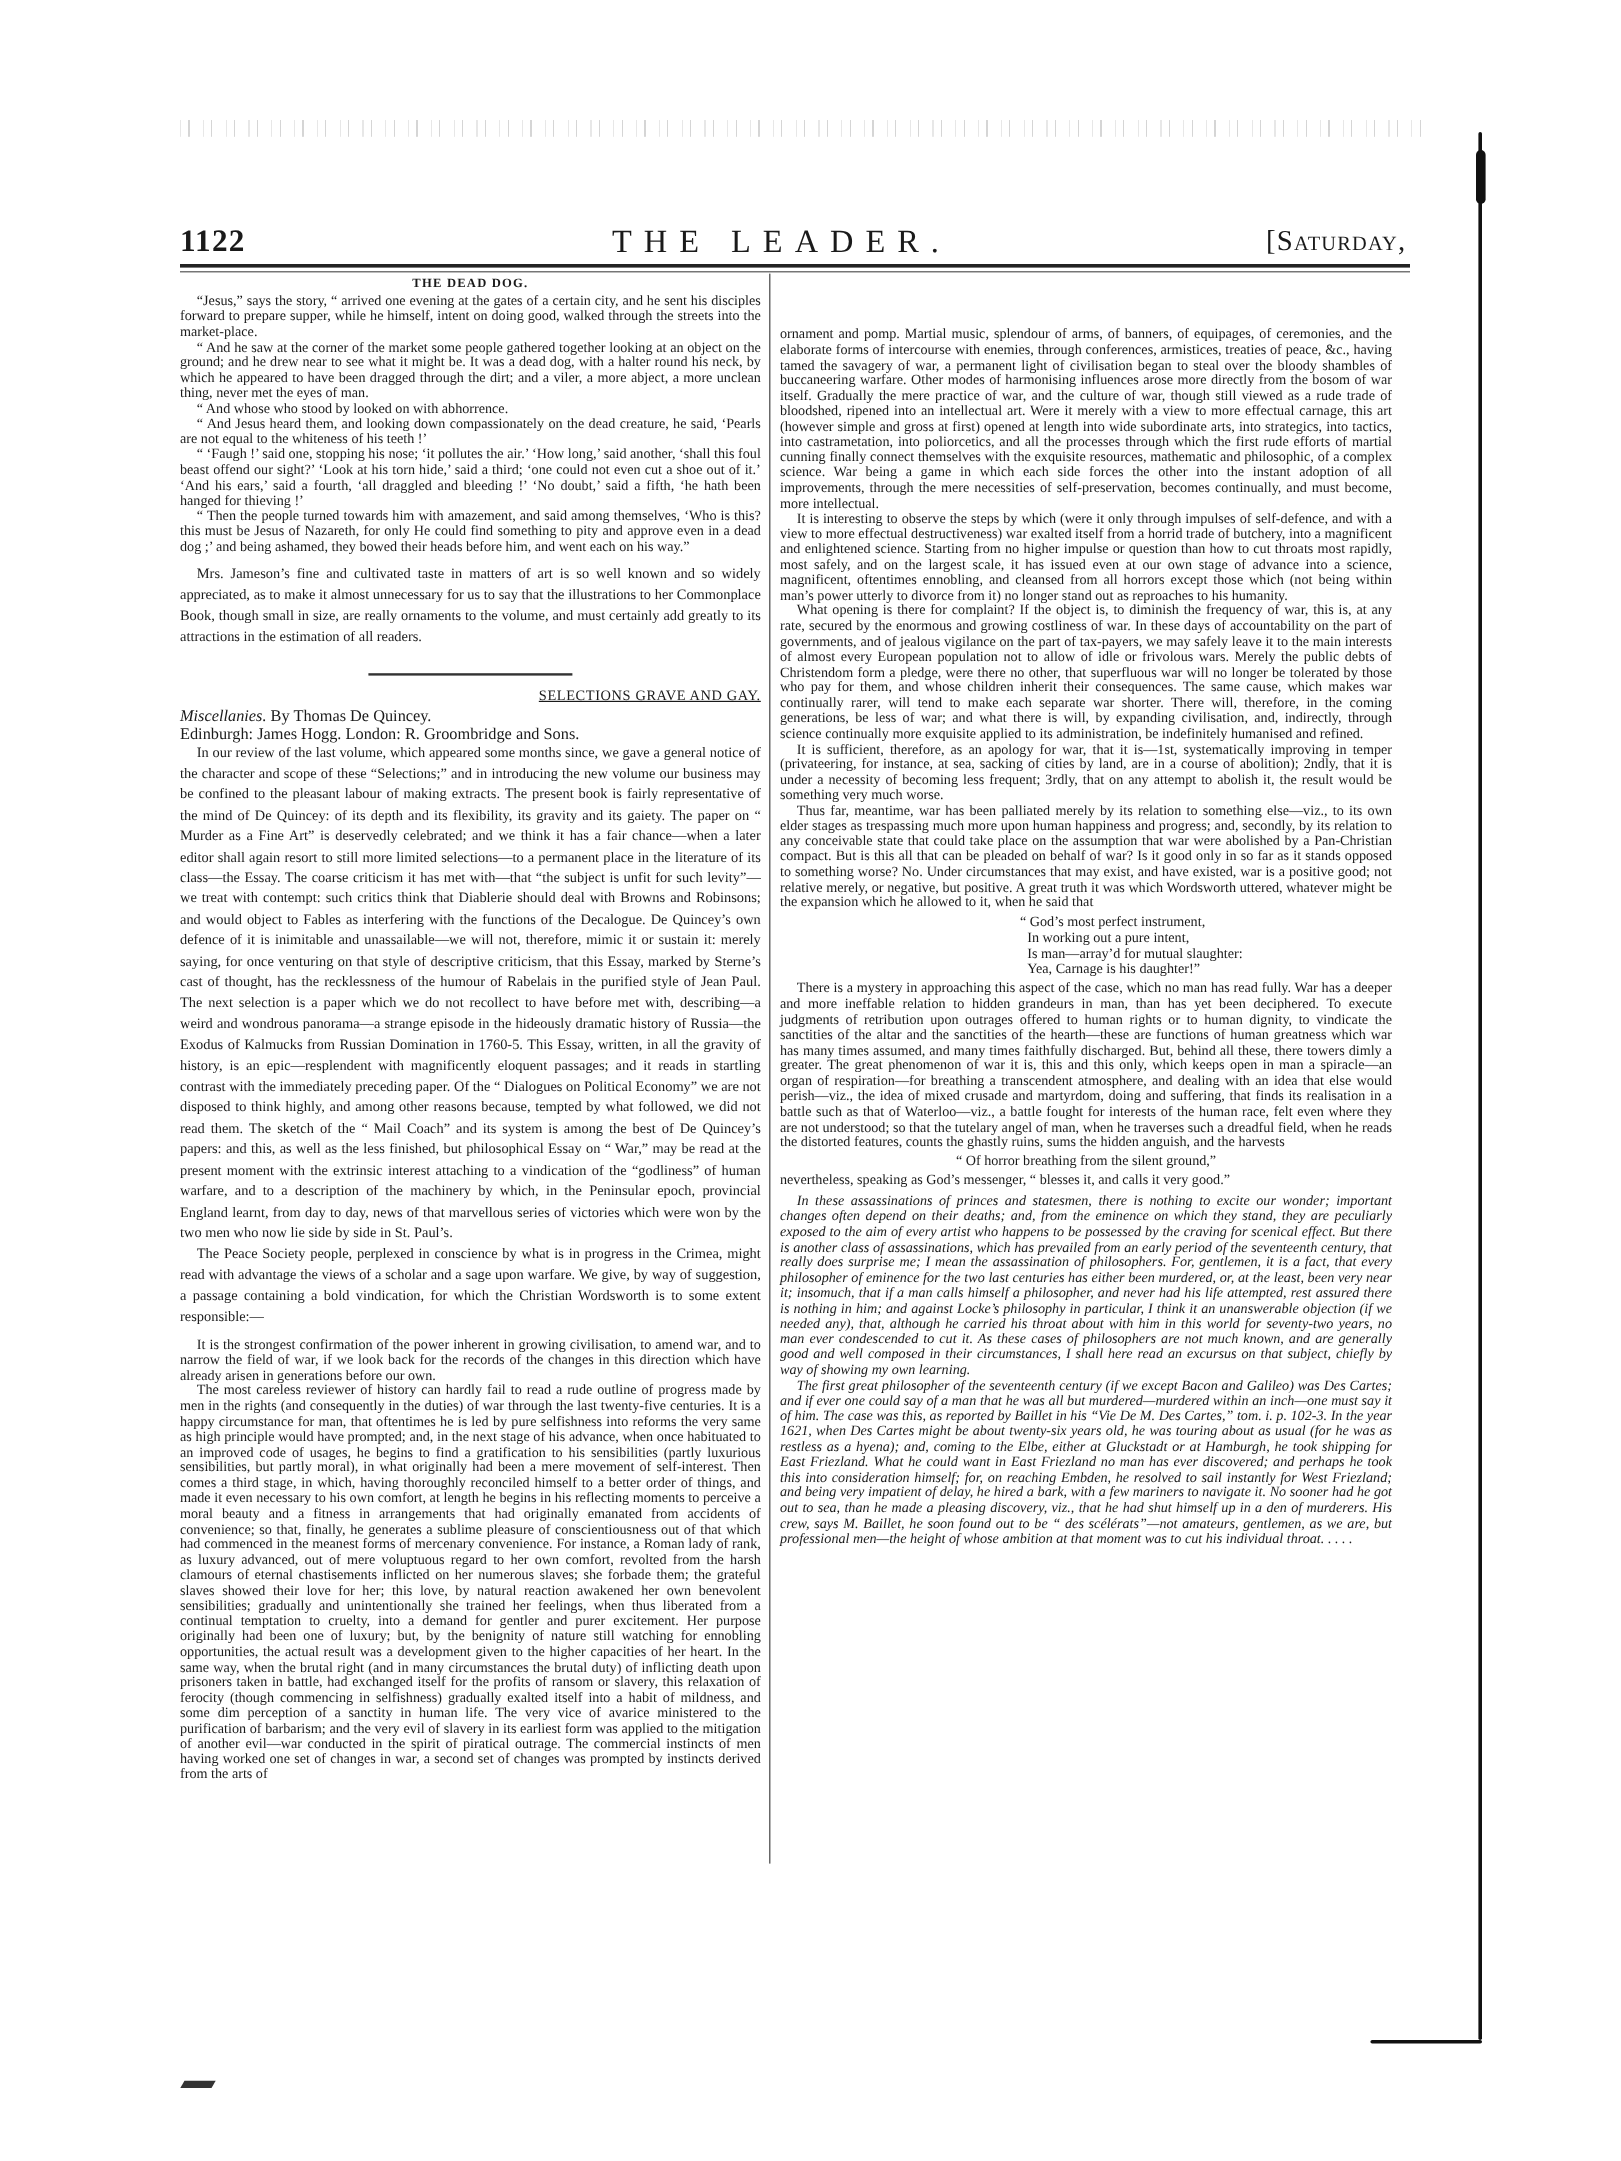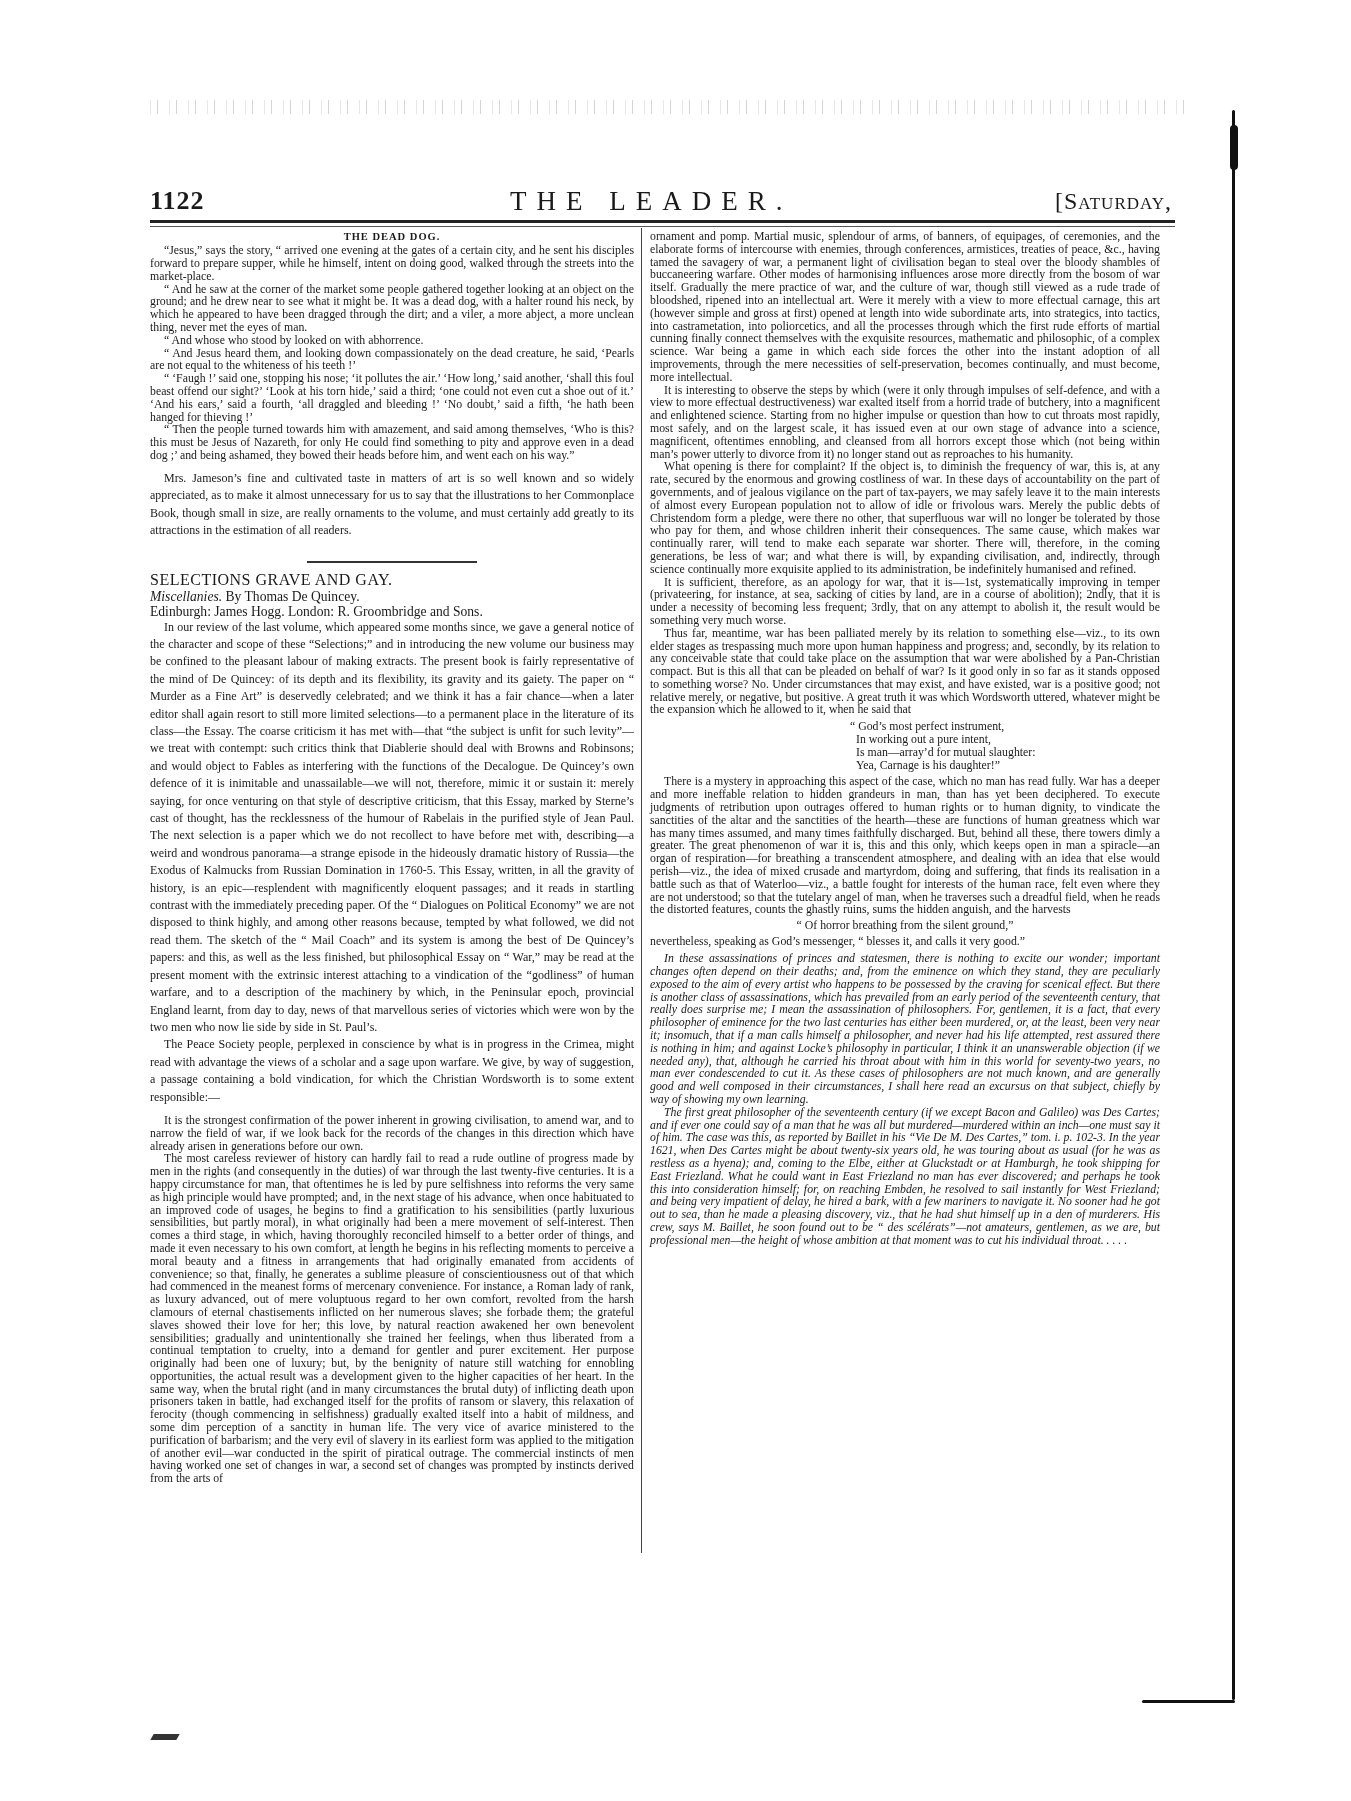--- a/index.html
+++ b/index.html
@@ -9,28 +9,28 @@
                   background: repeating-linear-gradient(90deg, #bbb 0 1px, transparent 1px 7px, #888 7px 8px, transparent 8px 19px);
                   opacity: 0.35; }
     .masthead { position: absolute; left: 150px; top: 186px; width: 1030px; height: 30px; }
     .page-num { position: absolute; left: 0; top: 0; font-size: 26px; font-weight: bold; letter-spacing: 1px; }
     .paper-title { position: absolute; left: 360px; top: 0; font-size: 27px; letter-spacing: 10px; }
     .issue-day { position: absolute; right: 8px; top: 2px; font-size: 24px; font-variant: small-caps; letter-spacing: 1px; }
     .rule { position: absolute; left: 150px; top: 220px; width: 1025px; height: 3px; background: #222; }
     .rule2 { position: absolute; left: 150px; top: 226px; width: 1025px; height: 1px; background: #555; }
     .col { position: absolute; top: 230px; font-size: 12.6px; line-height: 13.2px; text-align: justify; }
     .col-left { left: 150px; width: 484px; }
-    .col-right { left: 650px; width: 510px; }
+    .col-right { left: 650px; width: 510px; margin-top: 42px; }
     .col-divider { position: absolute; left: 641px; top: 228px; width: 1px; height: 1325px; background: #444; }
     .col p { margin: 0; text-indent: 14px; }
     .quote p { font-size: 11.8px; line-height: 12.8px; }
     .head-small { text-align: center; font-size: 10.5px; letter-spacing: 1px; font-weight: bold; margin-bottom: 1px; }
     .lead-para p { font-size: 12px; line-height: 17.4px; }
     .short-rule { width: 170px; height: 2px; background: #333; margin: 22px auto 10px; }
-    .section-title { text-align: left; font-size: 16px; letter-spacing: 0.5px; margin-bottom: 2px; }
+    .section-title { text-align: right; font-size: 12px; letter-spacing: 0.5px; margin-bottom: 2px; text-decoration: underline; }
     .byline { font-size: 13.6px; line-height: 15px; }
     .byline em { font-style: italic; }
     .publisher { font-size: 13.6px; line-height: 15px; }
     .verse { margin: 4px 0 4px 200px; font-size: 11.8px; line-height: 12.8px; }
     .verse div:nth-child(n+2) { padding-left: 6px; }
     .verse-single { text-align: center; font-size: 11.8px; margin: 3px 0; }
     .spacer-s { height: 8px; }
     .border-right { position: absolute; left: 1232px; top: 110px; width: 3px; height: 1590px; background: #111; border-radius: 2px; }
     .border-right-thick { position: absolute; left: 1230px; top: 125px; width: 8px; height: 45px; background: #111; border-radius: 4px; }
     .border-bottom { position: absolute; left: 1142px; top: 1700px; width: 93px; height: 3px; background: #111; border-radius: 2px; }

